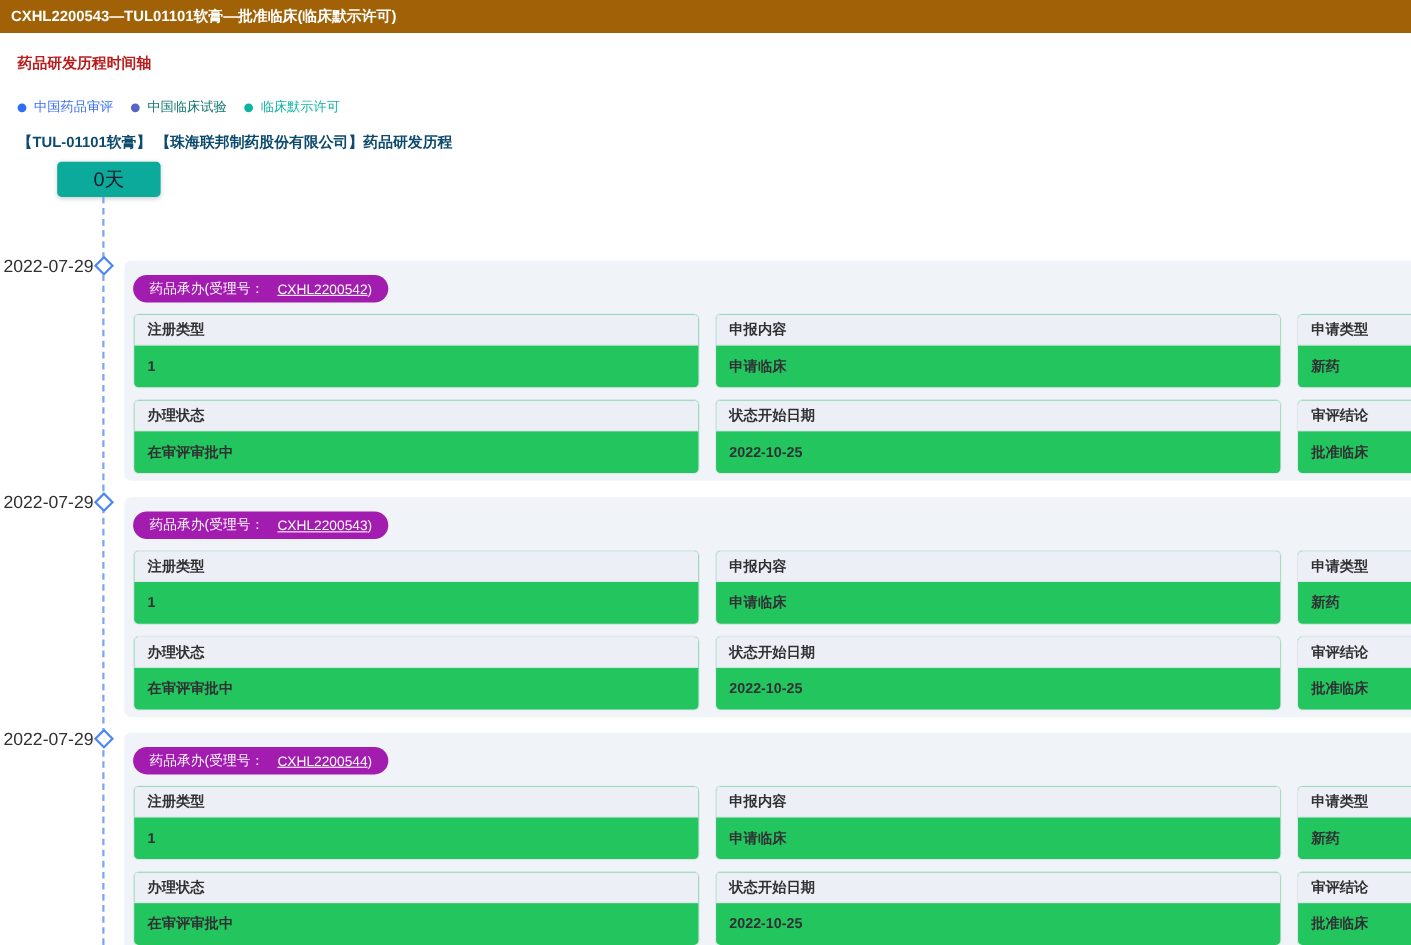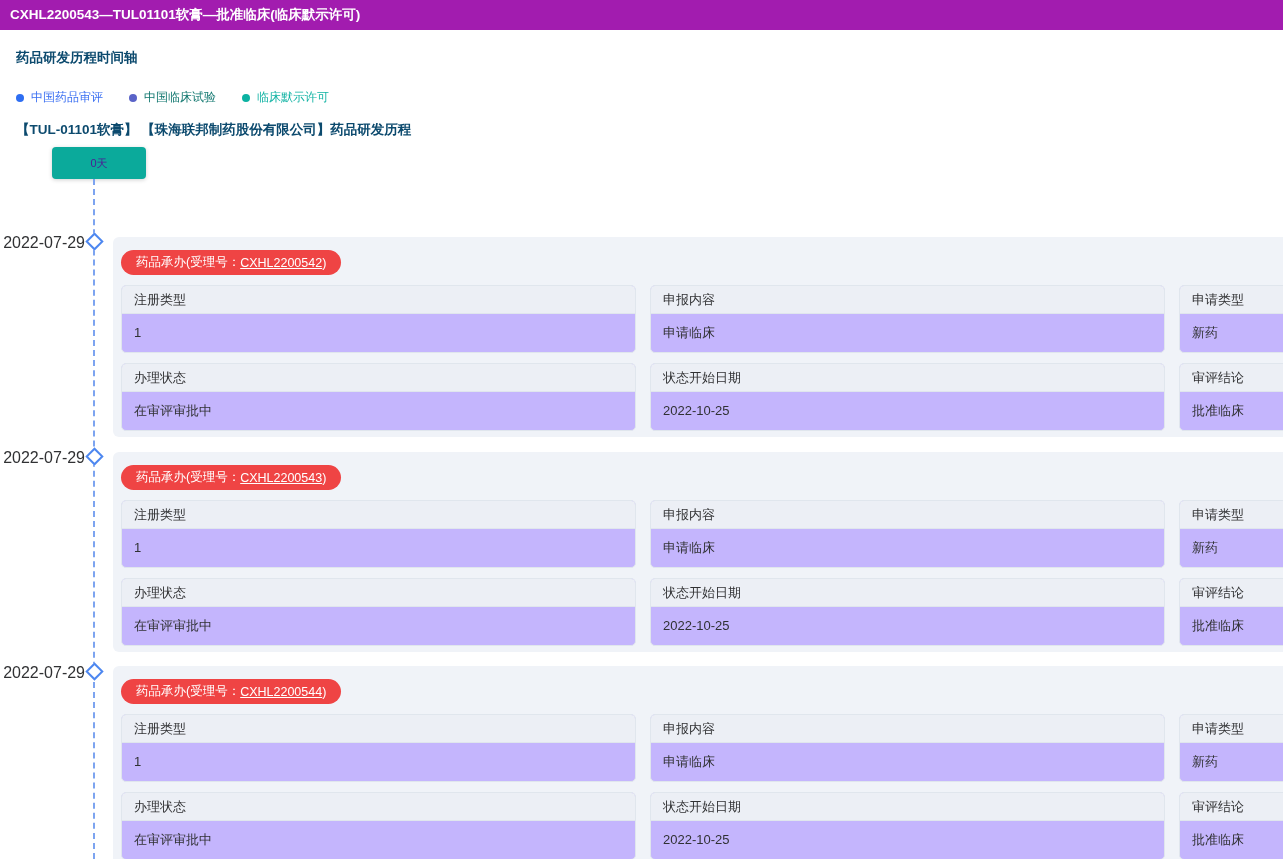--- a/index.html
+++ b/index.html
@@ -5,40 +5,40 @@
   html,body{margin:0;padding:0;}
   body{
     width:1283px;height:859px;overflow:hidden;position:relative;
     background:#ffffff;
     font-family:"Liberation Sans","DejaVu Sans",sans-serif;
     color:#303133;
   }
   
   .topbar{
     position:absolute;top:0;left:0;width:1283px;height:30px;
-    background:#a21caf;color:#ffffff;
+    background:#a16207;color:#ffffff;
     font-size:13.5px;font-weight:bold;line-height:30px;
     padding-left:10px;box-sizing:border-box;white-space:nowrap;
   }
   .section-title{
     position:absolute;top:49px;left:16px;
-    font-size:13.5px;font-weight:bold;color:#0c4a6e;
-  }
-  
-  .legend{position:absolute;top:89px;left:16px;display:flex;gap:26px;align-items:center;justify-content:space-between;}
+    font-size:13.5px;font-weight:bold;color:#b91c1c;
+  }
+  
+  .legend{position:absolute;top:89px;left:16px;display:flex;gap:16px;align-items:center;justify-content:space-between;}
   .legend-item{display:flex;align-items:center;gap:7px;font-size:12px;cursor:pointer;}
   .legend-dot{width:8px;height:8px;border-radius:50%;background:#888;}
   .heading{
     position:absolute;top:121px;left:16px;
     font-size:13.5px;font-weight:bold;color:#0c4a6e;white-space:nowrap;
   }
   
   .zero-badge{
     position:absolute;top:147px;left:52px;width:94px;height:32px;
-    background:#0BAA9B;border-radius:4px;color:#4c1d95;font-size:11px;
+    background:#0BAA9B;border-radius:4px;color:#0f172a;font-size:18px;
     display:flex;align-items:center;justify-content:center;
     box-shadow:0 1px 4px rgba(0,0,0,.18);
   }
   
   .timeline-line{
     position:absolute;top:179px;left:93px;width:0;height:680px;
     border-left:2px dashed #7DA4F0;
   }
   .event-date{
     position:absolute;left:0;width:85px;text-align:right;
@@ -53,32 +53,32 @@
   .date-2{top:664px;} .diamond-2{top:665px;}
   
   .card{
     position:absolute;left:113px;width:1640px;height:200px;
     background:#F0F3F8;border-radius:6px;
     padding:13px 8px 6px 8px;box-sizing:border-box;
   }
   .card-0{top:237px;} .card-1{top:452px;} .card-2{top:666px;}
   .tag-pill{
     display:inline-flex;align-items:center;height:25px;padding:0 15px;
-    background:#ef4444;border-radius:13px;color:#fff;font-size:12.5px;
+    background:#a21caf;border-radius:13px;color:#fff;font-size:12.5px;
     cursor:pointer;white-space:nowrap;
   }
-  .tag-number{text-decoration:underline;color:#fff;cursor:pointer;}
+  .tag-number{text-decoration:underline;color:#fff;cursor:pointer;margin-left:12px;}
   .fields{
     margin-top:10px;display:grid;
     grid-template-columns:repeat(3,515px);
     column-gap:14px;row-gap:10px;
   }
   .field{
-    height:68px;background:#c4b5fd;border:1px solid #E0E6ED;
-    border-radius:5px;overflow:hidden;box-sizing:border-box;
+    height:68px;background:#22c55e;border:1px solid #E0E6ED;
+    border-radius:5px;overflow:hidden;box-sizing:border-box;font-weight:bold;
   }
   .field-label{
     height:28px;line-height:27px;background:#ECEFF5;
     border-bottom:1px solid #E0E6ED;padding:0 12px;
     font-size:13px;color:#303133;box-sizing:border-box;
   }
   .field-value{
     height:38px;line-height:38px;padding:0 12px;
     font-size:13px;color:#303133;
   }

